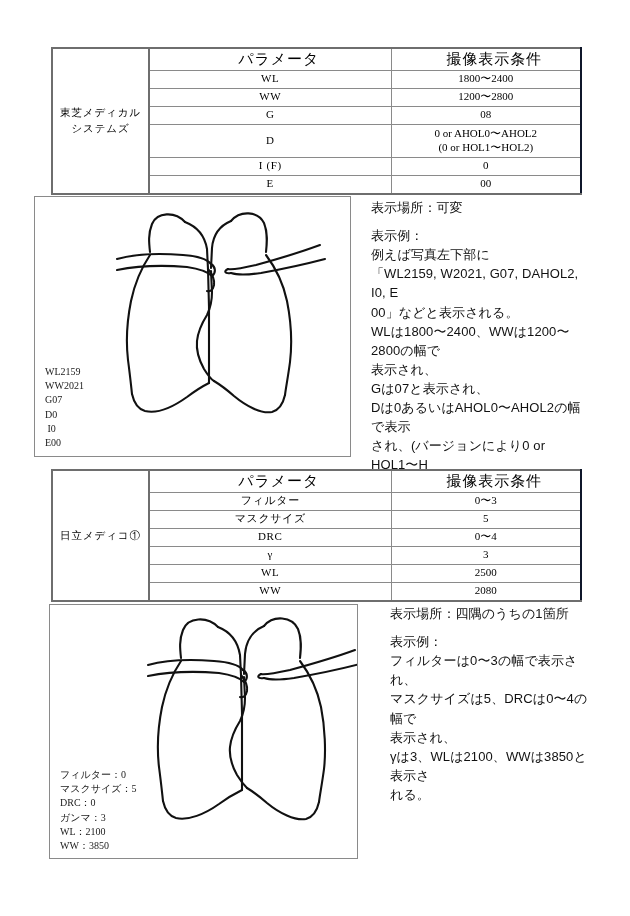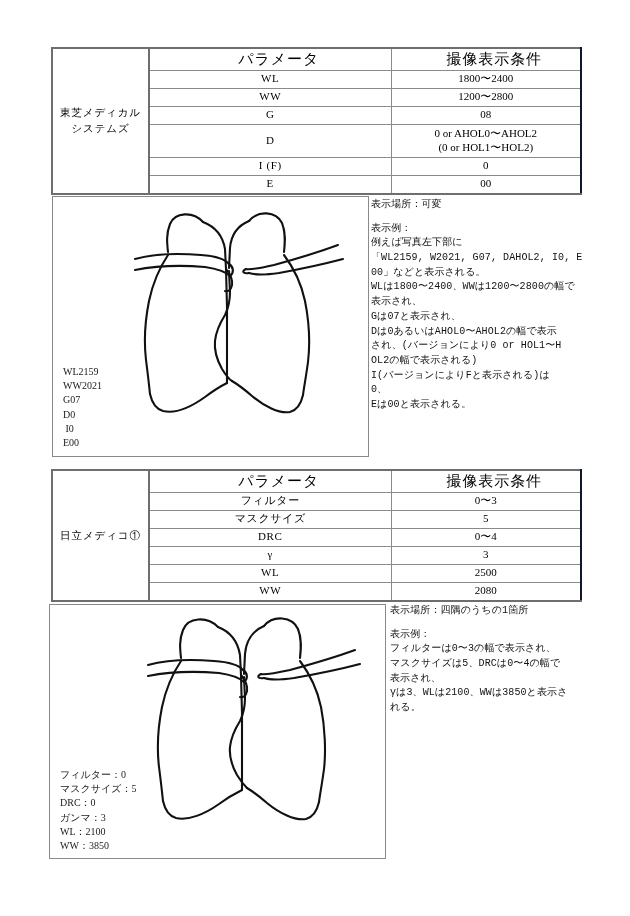--- a/index.html
+++ b/index.html
@@ -74,22 +74,22 @@
     font-family: "Liberation Serif", "DejaVu Serif", serif;
     font-size: 10px;
     line-height: 1.42;
     white-space: pre;
     color: #1a1a1a;
   }
 
   
   .desc-block {
     position: absolute;
-    font-family: Liberation Mono, monospace;
-    font-size: 10px;
+    font-family: Liberation Sans, sans-serif;
+    font-size: 13px;
     line-height: 1.47;
     color: #111111;
     white-space: pre-wrap;
     letter-spacing: 0.1px;
   }
   .desc-block .lead {
     display: block;
   }
   .spacer-line { display: block; height: 9px; }
 </style>
@@ -128,21 +128,21 @@
       <td class="pname" style="height:15px">I (F)</td>
       <td class="outer-right">0</td>
     </tr>
     <tr>
       <td class="pname outer-bottom" style="height:15px">E</td>
       <td class="outer-right outer-bottom">00</td>
     </tr>
   </tbody>
 </table>
 
-<div class="xray-frame" style="left:52px; top:196px; width:317px; height:261px;">
+<div class="xray-frame" style="left:34px; top:196px; width:317px; height:261px;">
   <svg class="xray-svg" width="317" height="261" viewBox="0 0 317 261">
     <g fill="none" stroke="#111111" stroke-width="2.1" stroke-linecap="round" stroke-linejoin="round">
 
       <path d="M150,25 C140,14 122,15 117,27 C113,37 114,46 115,55"></path>
       <path d="M150,25 C163,30 170,40 172,52 L173,72"></path>
       <path d="M115,58 C107,70 100,85 96,104 C92,124 91,146 93,163 C95,178 96,188 97,197"></path>
       <path d="M97,197 C99,206 103,212 110,214 C122,217 138,210 152,200 C160,194 168,189 174,186"></path>
       <path d="M173,72 L174,110 C174,132 174,160 174,182 L174,186"></path>
 
       <path d="M173,72 C177,77 180,82 179,88 C178,93 175,95 172,94"></path>
@@ -215,21 +215,21 @@
       <td class="pname" style="height:15px">WL</td>
       <td class="outer-right">2500</td>
     </tr>
     <tr>
       <td class="pname outer-bottom" style="height:15px">WW</td>
       <td class="outer-right outer-bottom">2080</td>
     </tr>
   </tbody>
 </table>
 
-<div class="xray-frame" style="left:49px; top:604px; width:337px; height:255px;">
+<div class="xray-frame" style="left:49px; top:604px; width:309px; height:255px;">
   <svg class="xray-svg" width="337" height="255" viewBox="0 0 337 255">
     <g fill="none" stroke="#111111" stroke-width="2.1" stroke-linecap="round" stroke-linejoin="round">
 
       <path d="M168,22 C157,11 138,12 133,25 C129,35 130,44 131,53"></path>
       <path d="M168,22 C181,27 188,38 190,50 L191,70"></path>
       <path d="M131,56 C123,68 116,83 112,102 C108,122 107,145 109,162 C111,177 112,187 113,196"></path>
       <path d="M113,196 C115,205 119,211 126,213 C138,216 155,209 169,199 C177,193 186,188 192,185"></path>
       <path d="M191,70 L192,108 C192,130 192,158 192,180 L192,185"></path>
       <path d="M191,70 C195,75 198,80 197,86 C196,91 193,93 190,92"></path>
 

